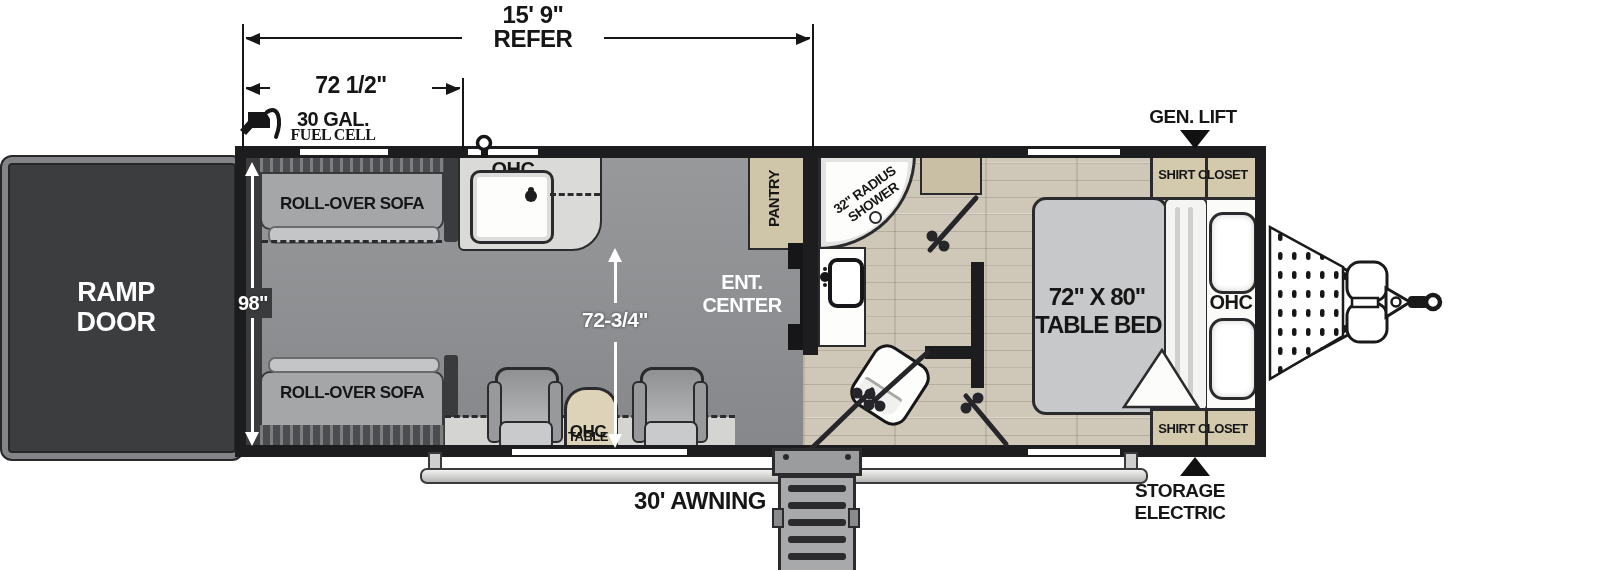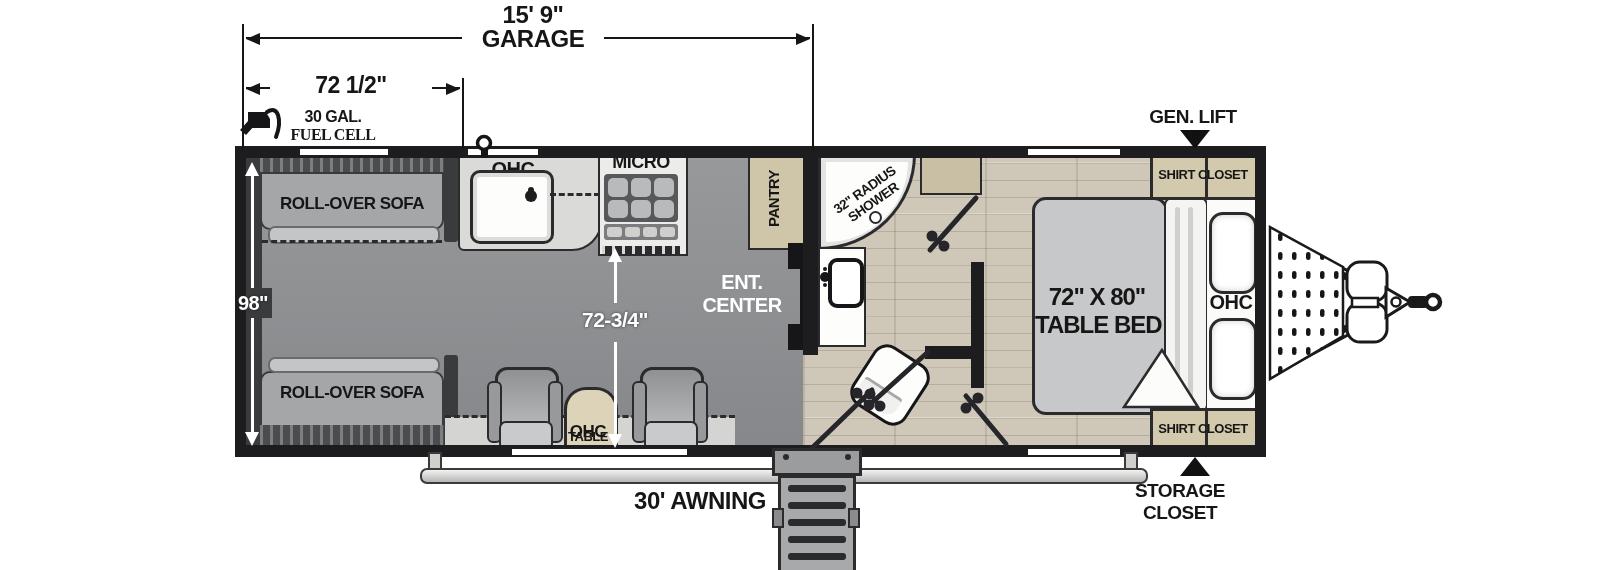--- a/index.html
+++ b/index.html
@@ -26,20 +26,24 @@
   .warrowU{position:absolute;width:0;height:0;border-left:7px solid transparent;border-right:7px solid transparent;border-bottom:14px solid #fff;}
   .warrowD{position:absolute;width:0;height:0;border-left:7px solid transparent;border-right:7px solid transparent;border-top:14px solid #fff;}
   .bg-white{background:#fff;padding:0 6px;}
   svg{position:absolute;left:0;top:0;}
 </style>
 </head>
 <body>
 
 <div id="plan">
 
+  <div class="abs" style="left:2px;top:157px;width:228px;height:290px;background:#3c3d3f;border:6px solid #828487;border-radius:10px;box-shadow:0 0 0 2px #27272a, inset 0 0 0 2px #27272a;">
+    <div class="lbl white" style="left:0;top:114px;width:216px;font-size:27px;">RAMP</div>
+    <div class="lbl white" style="left:0;top:144px;width:216px;font-size:27px;">DOOR</div>
+  </div>
 
   <div id="garage-floor" class="abs" style="left:243px;top:152px;width:560px;height:301px;"></div>
   <div class="abs wood" style="left:803px;top:152px;width:457px;height:301px;"></div>
 
   <div class="abs" style="left:246px;top:152px;width:16px;height:301px;background:#3a3b3d;"></div>
 
   <div class="abs" style="left:246px;top:152px;width:212px;height:90px;">
     <div class="abs" style="left:0;top:0;width:14px;height:100%;background:#3a3b3d;border-radius:3px;"></div>
     <div class="abs" style="right:0;top:0;width:14px;height:100%;background:#3a3b3d;border-radius:3px;"></div>
     <div class="abs" style="left:14px;top:2px;width:184px;height:20px;background:#4b4c4f;background-image:repeating-linear-gradient(90deg, rgba(255,255,255,0.28) 0 3px, transparent 3px 10px);"></div>
@@ -59,38 +63,20 @@
     <div class="abs" style="left:22px;top:2px;width:168px;height:12px;background:#c4c5c7;border:2px solid #6a6b6d;border-radius:7px;"></div>
     <div class="lbl" style="left:14px;top:28px;width:184px;font-size:17px;">ROLL-OVER SOFA</div>
   </div>
 
   <div class="abs" style="left:458px;top:150px;width:140px;height:97px;background:#dadbd9;border:2px solid #2b2b2d;border-radius:0 0 30px 6px;"></div>
   <div class="lbl" style="left:478px;top:158px;width:70px;font-size:20px;">OHC</div>
   <div class="abs" style="left:470px;top:170px;width:78px;height:68px;background:#fdfdfb;border:3px solid #2b2b2d;border-radius:10px;box-shadow:inset 0 0 0 4px #dcdcda;"></div>
   <div class="abs" style="left:525px;top:190px;width:12px;height:12px;background:#1d1d1f;border-radius:50%;box-shadow:0 -6px 0 -3px #1d1d1f;"></div>
   <div class="dash" style="left:550px;top:193px;width:50px;"></div>
 
-  <div class="abs" style="left:598px;top:148px;width:86px;height:104px;background:#ececea;border:2px solid #2b2b2d;">
-    <div class="lbl" style="left:0;top:2px;width:82px;font-size:18px;">MICRO</div>
-    <div class="abs" style="left:4px;top:24px;width:74px;height:48px;background:#57585a;border-radius:4px;display:grid;grid-template-columns:1fr 1fr 1fr;gap:3px;padding:4px;box-sizing:border-box;">
-      <div style="background:#b9babc;border-radius:5px;"></div>
-        <div style="background:#b9babc;border-radius:5px;"></div>
-        <div style="background:#b9babc;border-radius:5px;"></div>
-      <div style="background:#b9babc;border-radius:5px;"></div>
-        <div style="background:#b9babc;border-radius:5px;"></div>
-        <div style="background:#b9babc;border-radius:5px;"></div>
-    </div>
-    <div class="abs" style="left:4px;top:74px;width:74px;height:16px;background:#7b7c7e;border-radius:3px;display:grid;grid-template-columns:1fr 1fr 1fr 1fr;gap:3px;padding:3px;box-sizing:border-box;">
-      <div style="background:#cfcfcd;border-radius:3px;"></div>
-        <div style="background:#cfcfcd;border-radius:3px;"></div>
-        <div style="background:#cfcfcd;border-radius:3px;"></div>
-        <div style="background:#cfcfcd;border-radius:3px;"></div>
-    </div>
-    <div class="abs" style="left:2px;bottom:0;width:78px;height:8px;background:#2b2b2d;background-image:repeating-linear-gradient(90deg,#d8d8d6 0 3px, transparent 3px 10px);"></div>
-  </div>
 
 
   <div class="abs" style="left:748px;top:152px;width:54px;height:94px;background:#cfc5a9;border:2px solid #2b2b2d;"></div>
   <div class="lbl" style="left:726px;top:190px;width:96px;font-size:15px;transform:rotate(-90deg);">PANTRY</div>
 
   <div class="abs" style="left:445px;top:417px;width:290px;height:30px;background:#d4d5d3;"></div>
   <div class="dash" style="left:445px;top:415px;width:290px;"></div>
 
   <div class="abs" style="left:487px;top:367px;width:76px;height:84px;">
     <div class="abs" style="left:8px;top:0;width:58px;height:60px;background:linear-gradient(180deg,#8f9193,#b9babc);border:3px solid #2b2b2d;border-radius:12px;"></div>
@@ -232,49 +218,49 @@
   </svg>
 
   <div class="tick" style="left:242px;top:24px;height:126px;"></div>
   <div class="tick" style="left:812px;top:24px;height:126px;"></div>
   <div class="tick" style="left:462px;top:78px;height:72px;"></div>
 
   <div class="dimline" style="left:246px;top:37px;width:564px;"></div>
   <div class="arrowL" style="left:246px;top:32.5px;"></div>
   <div class="arrowR" style="left:796px;top:32.5px;"></div>
   <div class="lbl bg-white" style="left:462px;top:2px;width:130px;font-size:24px;">15' 9"</div>
-  <div class="lbl bg-white" style="left:462px;top:26px;width:130px;font-size:24px;">GARAGE</div>
+  <div class="lbl bg-white" style="left:462px;top:26px;width:130px;font-size:24px;">REFER</div>
 
   <div class="dimline" style="left:246px;top:87px;width:214px;"></div>
   <div class="arrowL" style="left:246px;top:82.5px;"></div>
   <div class="arrowR" style="left:446px;top:82.5px;"></div>
   <div class="lbl bg-white" style="left:270px;top:73px;width:150px;font-size:23px;">72 1/2"</div>
 
-  <div class="lbl" style="left:278px;top:108px;width:110px;font-size:16px;">30 GAL.</div>
+  <div class="lbl" style="left:278px;top:108px;width:110px;font-size:20px;">30 GAL.</div>
   <div class="lbl" style="left:278px;top:126px;width:110px;font-size:16px;font-family:Liberation Serif, serif;">FUEL CELL</div>
 
   <div class="abs" style="left:251px;top:168px;width:3px;height:120px;background:#fff;"></div>
   <div class="abs" style="left:251px;top:318px;width:3px;height:118px;background:#fff;"></div>
   <div class="warrowU" style="left:245px;top:162px;"></div>
   <div class="warrowD" style="left:245px;top:432px;"></div>
   <div class="abs" style="left:246px;top:288px;width:26px;height:30px;background:#3a3b3d;"></div>
   <div class="lbl white" style="left:228px;top:292px;width:50px;font-size:20px;text-shadow:0 0 3px #222;">98"</div>
 
   <div class="abs" style="left:614px;top:253px;width:3px;height:50px;background:#fff;"></div>
   <div class="abs" style="left:614px;top:342px;width:3px;height:98px;background:#fff;"></div>
   <div class="warrowU" style="left:608px;top:248px;"></div>
   <div class="warrowD" style="left:608px;top:434px;"></div>
   <div class="lbl white" style="left:565px;top:308px;width:100px;font-size:21px;text-shadow:0 0 3px #333;">72-3/4"</div>
 
   <div class="lbl" style="left:1128px;top:106px;width:130px;font-size:19px;">GEN. LIFT</div>
   <div class="abs" style="left:1180px;top:130px;width:0;height:0;border-left:15px solid transparent;border-right:15px solid transparent;border-top:19px solid #111;"></div>
 
   <div class="abs" style="left:1180px;top:457px;width:0;height:0;border-left:15px solid transparent;border-right:15px solid transparent;border-bottom:19px solid #111;"></div>
   <div class="lbl" style="left:1110px;top:480px;width:140px;font-size:19px;">STORAGE</div>
-  <div class="lbl" style="left:1110px;top:502px;width:140px;font-size:19px;">CLOSET</div>
+  <div class="lbl" style="left:1110px;top:502px;width:140px;font-size:19px;">ELECTRIC</div>
 
   <div class="abs" style="left:428px;top:452px;width:10px;height:20px;background:#cfcfcd;border:2px solid #3a3a3c;"></div>
   <div class="abs" style="left:1124px;top:452px;width:10px;height:20px;background:#cfcfcd;border:2px solid #3a3a3c;"></div>
   <div class="abs" style="left:420px;top:468px;width:724px;height:12px;background:linear-gradient(180deg,#f2f2f0,#b5b6b4);border:2px solid #3a3a3c;border-radius:7px;"></div>
   <div class="lbl" style="left:590px;top:488px;width:220px;font-size:24px;">30' AWNING</div>
 
   <div class="abs" style="left:772px;top:448px;width:90px;height:122px;">
     <div class="abs" style="left:0;top:0;width:84px;height:22px;background:#9b9c9e;border:3px solid #2b2b2d;">
       <div class="abs" style="left:8px;top:3px;width:6px;height:6px;background:#2b2b2d;border-radius:50%;"></div>
       <div class="abs" style="right:8px;top:3px;width:6px;height:6px;background:#2b2b2d;border-radius:50%;"></div>

